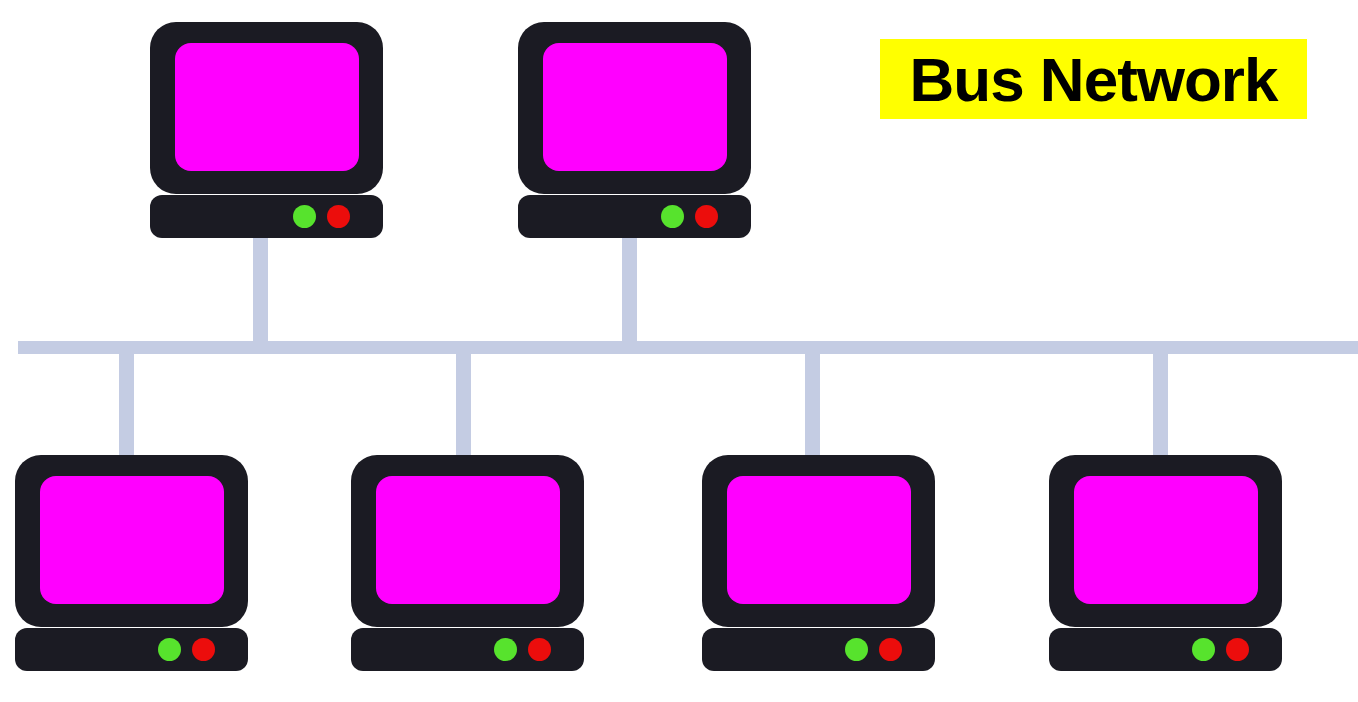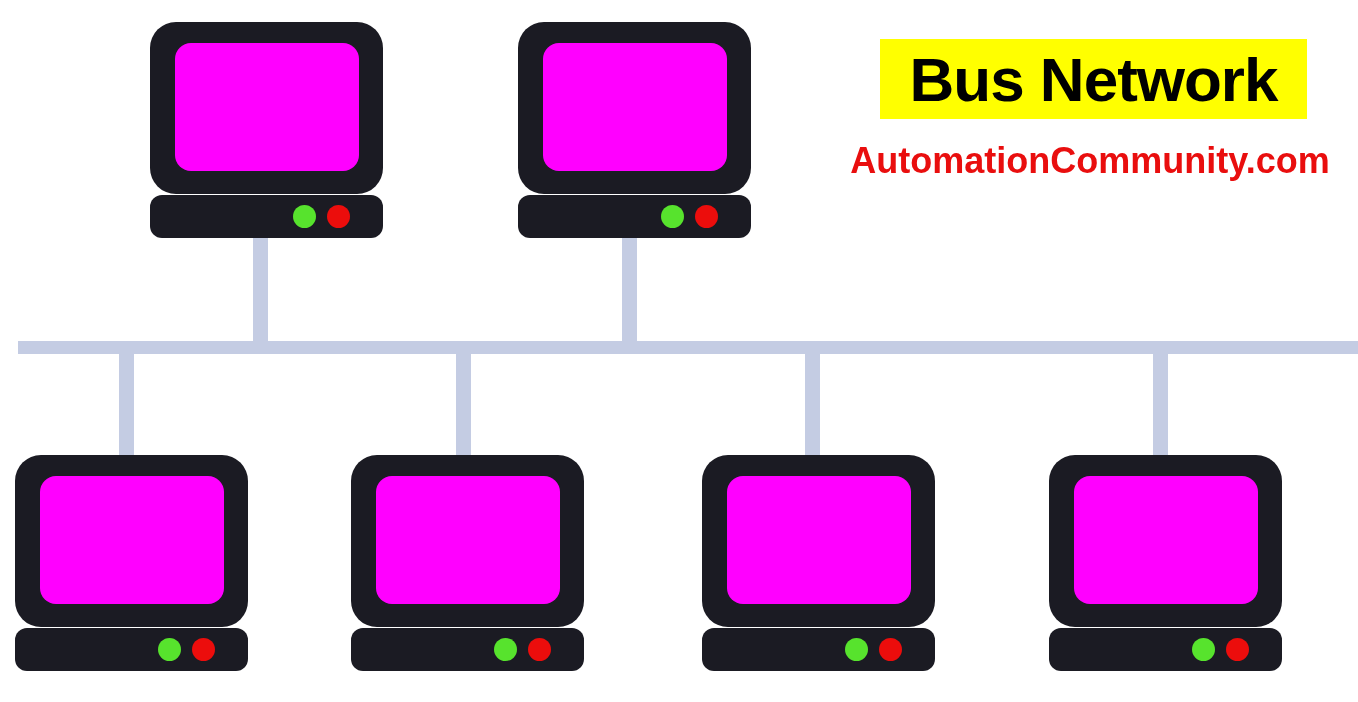--- a/index.html
+++ b/index.html
@@ -107,21 +107,20 @@
   }
   .led-green { right: 67px; background: var(--led-green, #57e32d); }
   .led-red   { right: 33px; background: var(--led-red, #ec0d0c); }
 </style>
 </head>
 <body>
 
 <div class="canvas">
 
   <div class="title-box">Bus Network</div>
-  <div class="watermark">AutomationCommunity.com</div>
 
   <div class="bus"></div>
 
   <div class="connector conn-t1"></div>
   <div class="connector conn-t2"></div>
   <div class="connector conn-b1"></div>
   <div class="connector conn-b2"></div>
   <div class="connector conn-b3"></div>
   <div class="connector conn-b4"></div>
 

